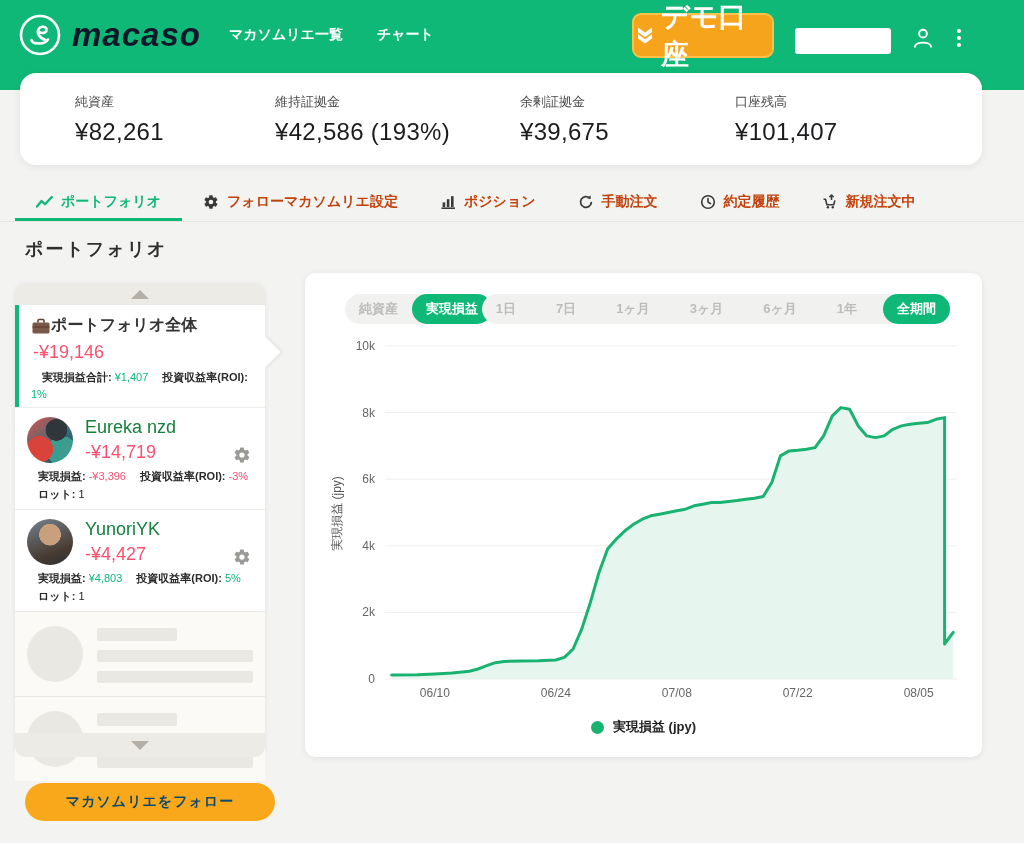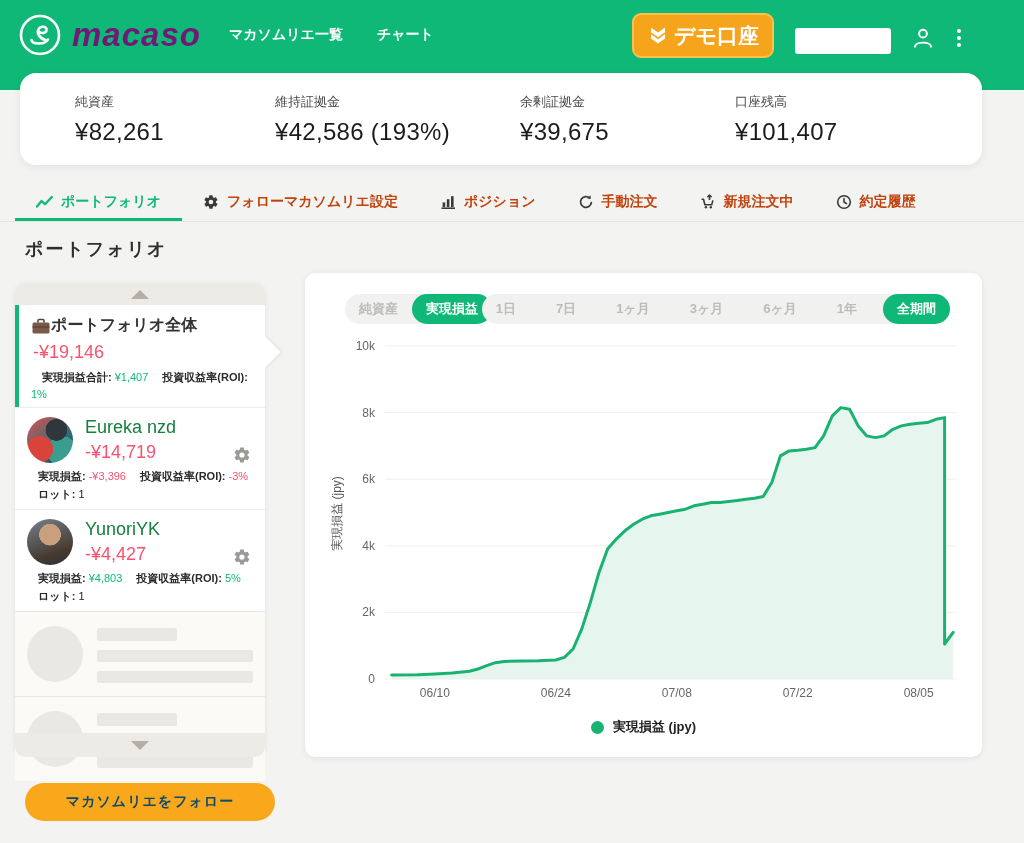--- a/index.html
+++ b/index.html
@@ -2,26 +2,26 @@
 <html><head>
 <meta charset="utf-8">
 <style>
   html,body{margin:0;padding:0;overflow:hidden;}
   body{width:1024px;height:843px;position:relative;background:#f3f4f2;
        font-family:"Liberation Sans","DejaVu Sans",sans-serif;color:#333;}
   
   .header{position:absolute;left:0;top:0;width:1024px;height:90px;background:#10b877;}
   .header-row{position:absolute;left:0;top:0;width:1024px;height:70px;display:flex;align-items:center;}
   .logo-wrap{display:flex;align-items:center;margin-left:18px;gap:10px;}
-  .brand{font-size:33px;font-weight:800;font-style:italic;color:#701a75;letter-spacing:1px;}
+  .brand{font-size:33px;font-weight:800;font-style:italic;color:#0f172a;letter-spacing:1px;}
   .nav{display:flex;gap:34px;margin-left:28px;}
   .nav-item{color:#fff;font-size:14px;font-weight:bold;cursor:pointer;}
   .demo-badge{position:absolute;left:632px;top:13px;width:142px;height:45px;background:#f7a41d;
       border:2px solid #fcc14b;border-radius:9px;display:flex;align-items:center;justify-content:center;
-      gap:5px;color:#fff;font-size:21px;font-weight:bold;box-sizing:border-box;cursor:pointer;}
+      gap:5px;color:#fff;font-size:28px;font-weight:bold;box-sizing:border-box;cursor:pointer;}
   .redacted{position:absolute;left:795px;top:28px;width:96px;height:26px;background:#fff;border-radius:3px;}
   .user-icon{position:absolute;left:910px;top:25px;width:26px;height:26px;cursor:pointer;}
   .kebab{position:absolute;left:952px;top:26px;width:14px;height:24px;display:flex;flex-direction:column;
       align-items:center;justify-content:center;gap:3px;cursor:pointer;}
   .kebab i{width:4px;height:4px;border-radius:50%;background:#fff;display:block;}
   
   .stats-card{position:absolute;left:20px;top:73px;width:962px;height:92px;background:#fff;
       border-radius:16px;box-shadow:0 2px 8px rgba(0,0,0,.07);}
   .stat{position:absolute;top:20px;}
   .stat .lb{font-size:13px;color:#4a4a4a;margin-bottom:7px;}
@@ -192,37 +192,37 @@
       <svg width="16" height="16" viewBox="0 0 16 16">
           <path d="M13.3 8.6A5.4 5.4 0 1 1 11.7 4.1" fill="none" stroke="#3a3a3a" stroke-width="1.8" stroke-linecap="round"></path>
           <path d="M12.6 1.2v3.4H9.2z" fill="#3a3a3a"></path>
         </svg>
     </span>
     <span>手動注文</span>
   </div>
   <div class="tab">
     <span style="line-height:0;">
       <svg width="16" height="16" viewBox="0 0 16 16">
+          <circle cx="8" cy="8" r="6.3" stroke="#3a3a3a" stroke-width="1.6" fill="none"></circle>
+          <path d="M8 4.5V8l2.5 1.6" stroke="#3a3a3a" stroke-width="1.6" fill="none" stroke-linecap="round"></path>
+        </svg>
+    </span>
+    <span>約定履歴</span>
+  </div>
+  <div class="tab">
+    <span style="line-height:0;">
+      <svg width="16" height="16" viewBox="0 0 16 16">
           <path d="M9.5 6V1.4" stroke="#3a3a3a" stroke-width="1.6" fill="none"></path>
           <path d="M7.4 3.2L9.5 1l2.1 2.2" stroke="#3a3a3a" stroke-width="1.6" fill="none" stroke-linejoin="round"></path>
           <path d="M1.5 5.2h2l1.4 5.6h6.8l1.2-4.4" stroke="#3a3a3a" stroke-width="1.6" fill="none" stroke-linejoin="round"></path>
           <circle cx="5.9" cy="13.2" r="1.2" fill="#3a3a3a"></circle>
           <circle cx="10.8" cy="13.2" r="1.2" fill="#3a3a3a"></circle>
         </svg>
     </span>
     <span>新規注文中</span>
-  </div>
-  <div class="tab">
-    <span style="line-height:0;">
-      <svg width="16" height="16" viewBox="0 0 16 16">
-          <circle cx="8" cy="8" r="6.3" stroke="#3a3a3a" stroke-width="1.6" fill="none"></circle>
-          <path d="M8 4.5V8l2.5 1.6" stroke="#3a3a3a" stroke-width="1.6" fill="none" stroke-linecap="round"></path>
-        </svg>
-    </span>
-    <span>約定履歴</span>
   </div>
 </div>
 
 <div class="page-title">ポートフォリオ</div>
 
 <div class="panel">
   <div class="strip top">
     <span class="tri-up"></span>
   </div>
 

